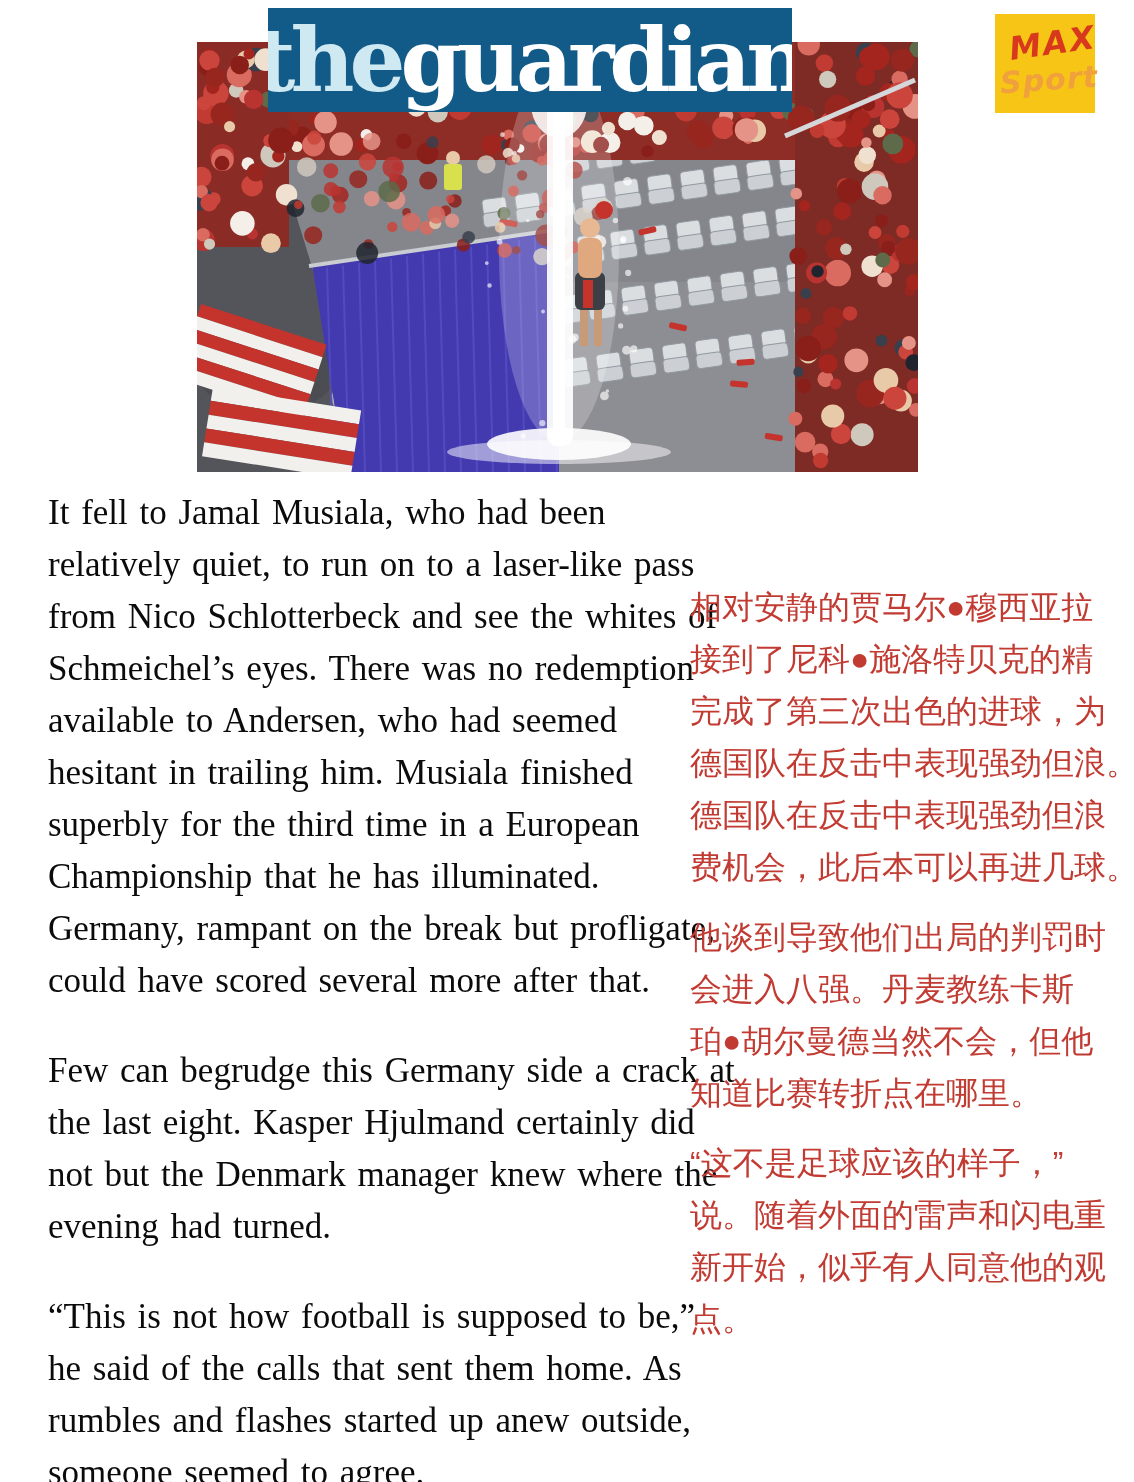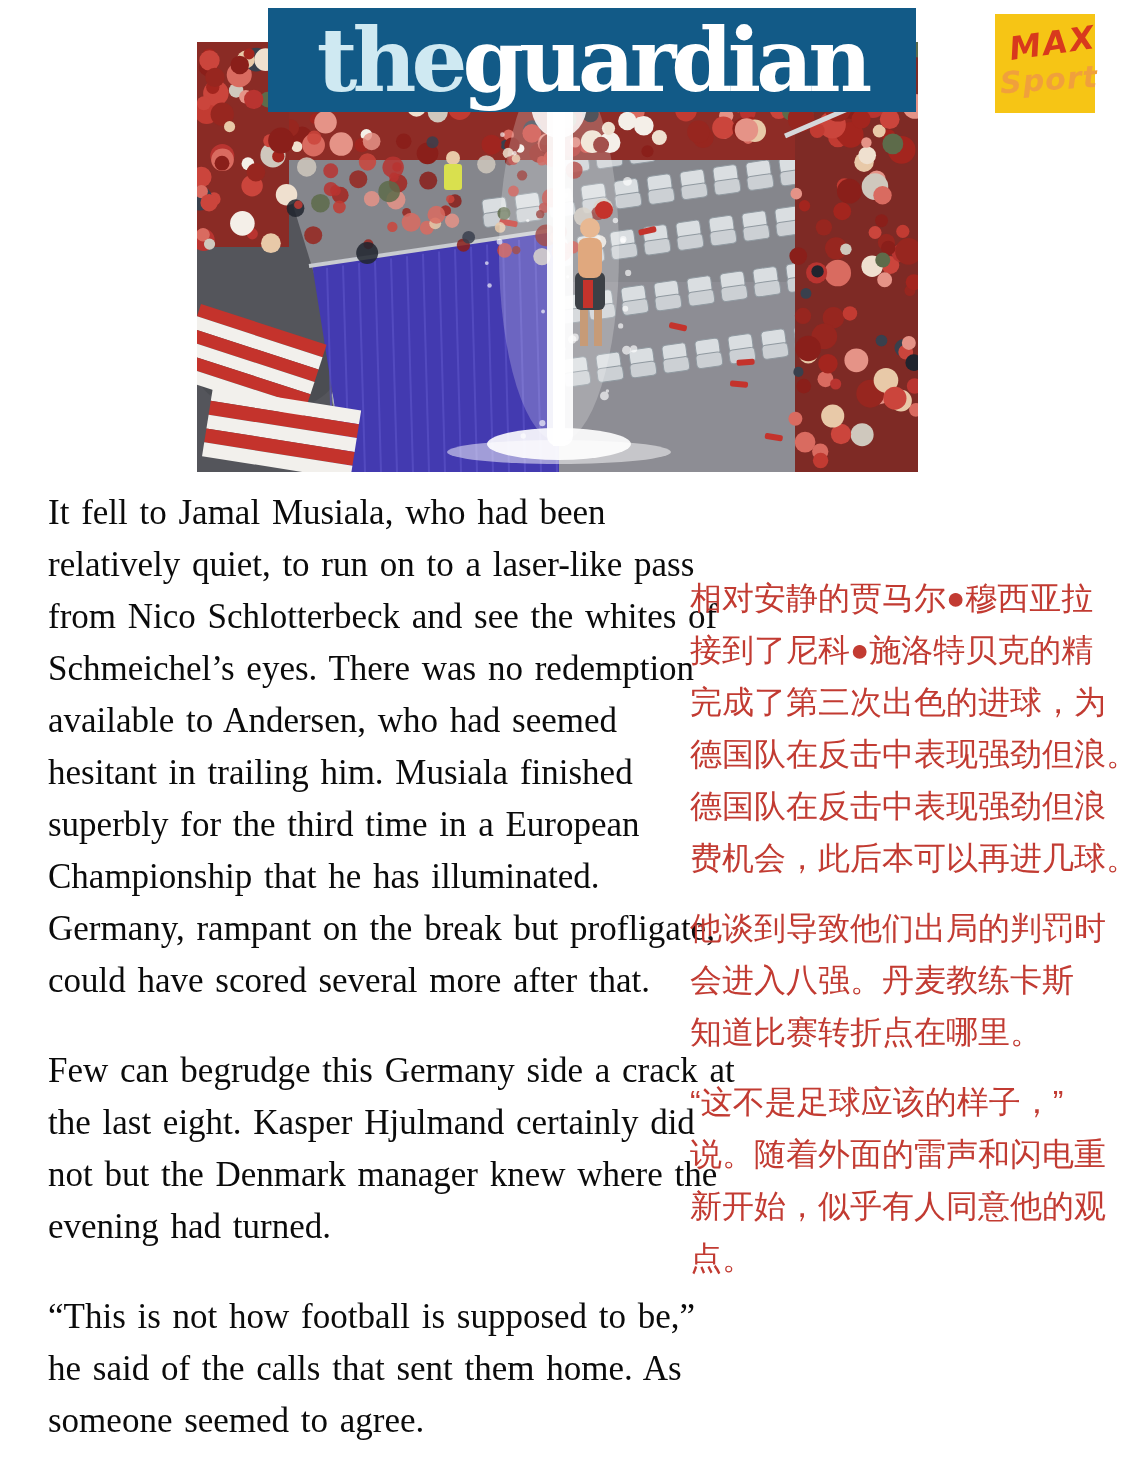--- a/index.html
+++ b/index.html
@@ -3,21 +3,21 @@
 <meta charset="utf-8">
 <style>
   html,body{margin:0;padding:0}
   body{
     width:1134px;height:1482px;position:relative;background:#ffffff;
     font-family:"Liberation Serif",serif;overflow:hidden;
   }
 
   
   .masthead{
-    position:absolute;left:268px;top:8px;width:648px;height:104px;
+    position:absolute;left:268px;top:8px;width:524px;height:104px;
     background:#125a87;z-index:5;display:flex;align-items:center;justify-content:center;
     overflow:hidden;
   }
   .masthead .word{
     font-family:"DejaVu Serif",serif;font-weight:700;font-size:88px;
     letter-spacing:-5px;line-height:104px;white-space:pre;
   }
   .word-the{color:#cfe9f2}
   .word-guardian{color:#ffffff}
 
@@ -48,21 +48,21 @@
   .en-col{
     position:absolute;left:48px;top:487px;width:645px;
     font-size:35px;line-height:52px;color:#0b0b0b;word-spacing:3px;
   }
   .en-col .para{margin:0 0 38px 0}
   .zh-col{
     position:absolute;left:690px;top:568px;width:430px;
     font-family:"Liberation Sans",sans-serif;
     font-size:32px;line-height:52px;color:#c23b32;
   }
-  .zh-col .para{margin:4px 0 18px 0}
+  .zh-col .para{margin:13px 0 18px 0}
   .tline{white-space:pre}
 </style>
 </head>
 <body>
 
 <div class="photo">
   <svg width="721" height="430" viewBox="0 0 721 430">
       <rect x="0" y="0" width="721" height="430" fill="#85868c"></rect>
       <rect x="0" y="240" width="721" height="190" fill="#93949a" opacity="0.55"></rect>
       <polygon points="0,118 92,150 178,430 0,430" fill="#54555b"></polygon>
@@ -854,36 +854,38 @@
     </div>
     <div class="para">
       <div class="tline">Few can begrudge this Germany side a crack at</div>
       <div class="tline">the last eight. Kasper Hjulmand certainly did</div>
       <div class="tline">not but the Denmark manager knew where the</div>
       <div class="tline">evening had turned.</div>
     </div>
     <div class="para">
       <div class="tline">“This is not how football is supposed to be,”</div>
       <div class="tline">he said of the calls that sent them home. As</div>
+      <div class="tline">rumbles and flashes started up anew outside,</div>
       <div class="tline">someone seemed to agree.</div>
     </div>
   </div>
 
 <div class="zh-col">
     <div class="para">
       <div class="tline">相对安静的贾马尔●穆西亚拉</div>
       <div class="tline">接到了尼科●施洛特贝克的精</div>
       <div class="tline">完成了第三次出色的进球，为</div>
       <div class="tline">德国队在反击中表现强劲但浪。</div>
       <div class="tline">德国队在反击中表现强劲但浪</div>
       <div class="tline">费机会，此后本可以再进几球。</div>
     </div>
     <div class="para">
       <div class="tline">他谈到导致他们出局的判罚时</div>
       <div class="tline">会进入八强。丹麦教练卡斯</div>
+      <div class="tline">珀●胡尔曼德当然不会，但他</div>
       <div class="tline">知道比赛转折点在哪里。</div>
     </div>
     <div class="para">
       <div class="tline">“这不是足球应该的样子，”</div>
       <div class="tline">说。随着外面的雷声和闪电重</div>
       <div class="tline">新开始，似乎有人同意他的观</div>
       <div class="tline">点。</div>
     </div>
   </div>
 

